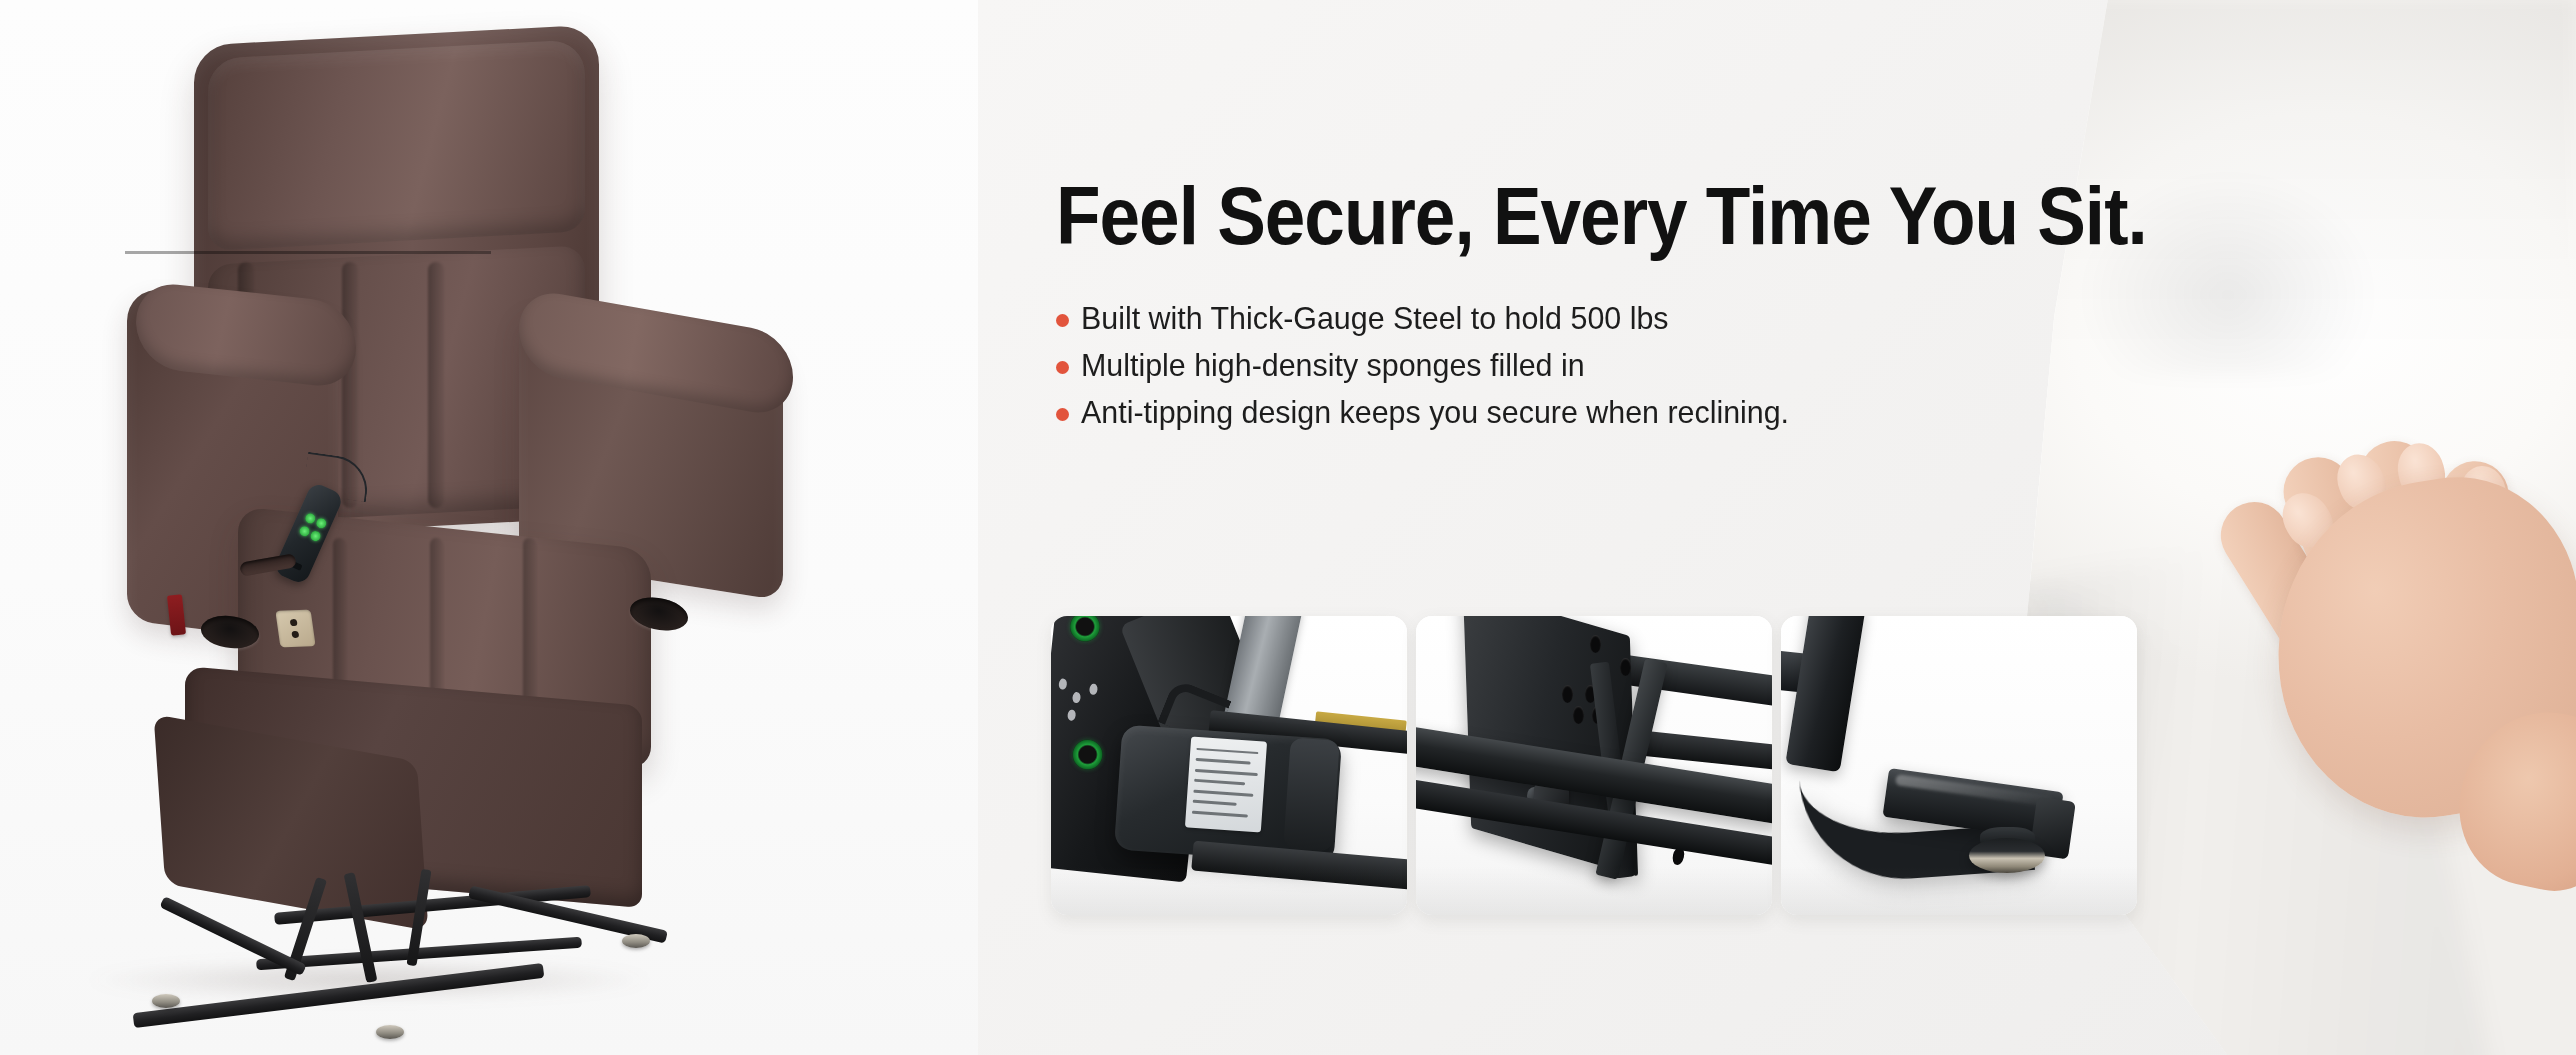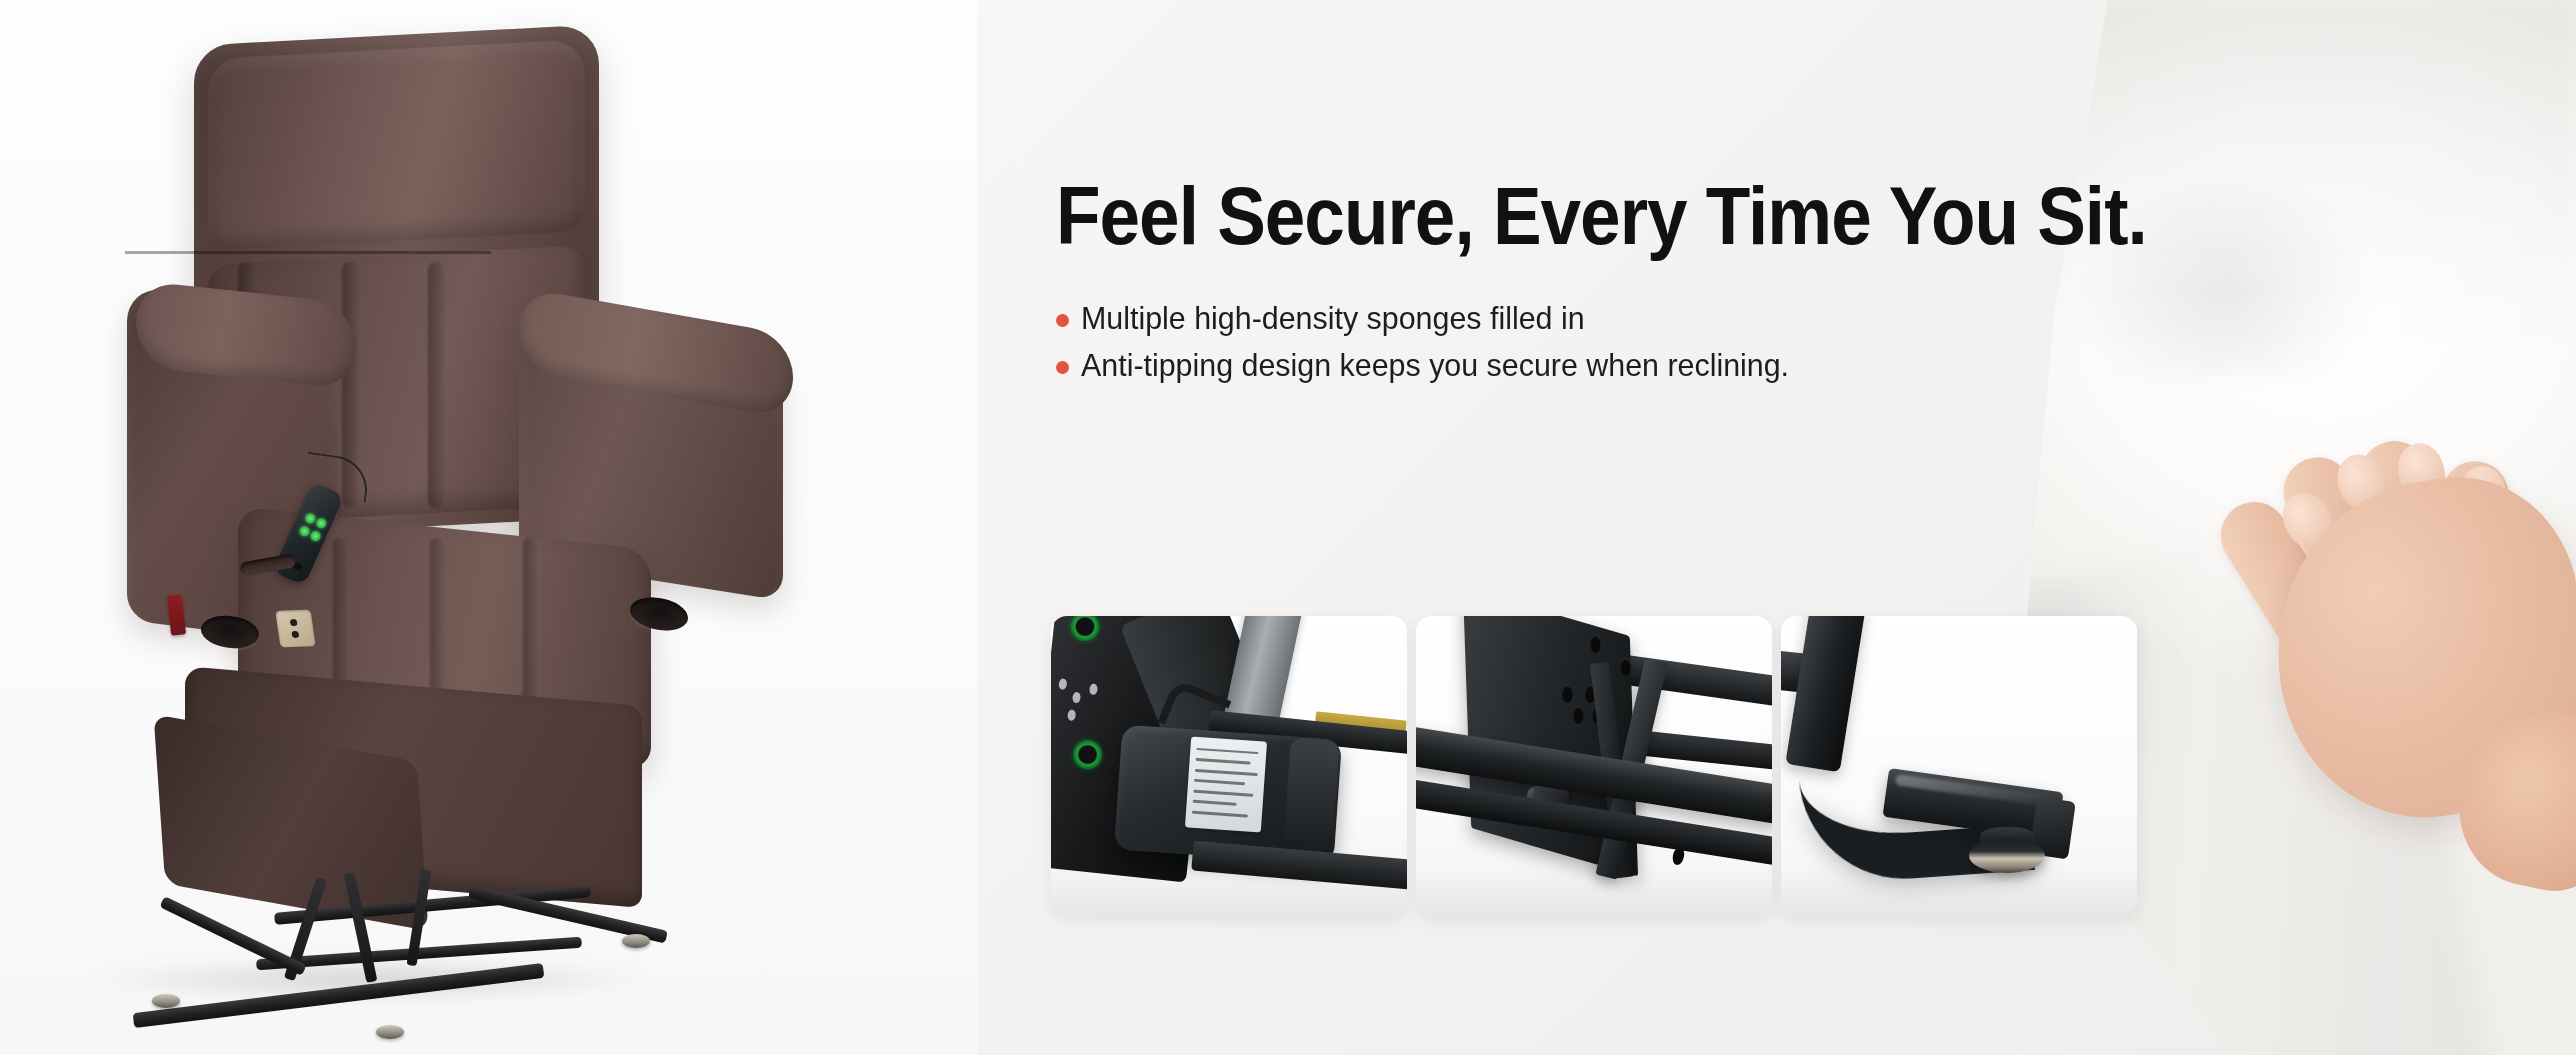--- a/index.html
+++ b/index.html
@@ -482,20 +482,24 @@
       <div class="nail n3"></div>
       <div class="nail n4"></div>
       <div class="hand-palm"></div>
       <div class="thumb-web"></div>
     </div>
   </div>
 
   <h1 class="headline">Feel Secure, Every Time You Sit.</h1>
 
   <ul class="bullets" style="list-style:none;margin:0;padding:0;">
+    <li class="bullet-row">
+      <span class="bullet-dot"></span>
+      <span class="bullet-text">Built with Thick-Gauge Steel to hold 500 lbs</span>
+    </li>
     <li class="bullet-row">
       <span class="bullet-dot"></span>
       <span class="bullet-text">Multiple high-density sponges filled in</span>
     </li>
     <li class="bullet-row">
       <span class="bullet-dot"></span>
       <span class="bullet-text">Anti-tipping design keeps you secure when reclining.</span>
     </li>
   </ul>
 

